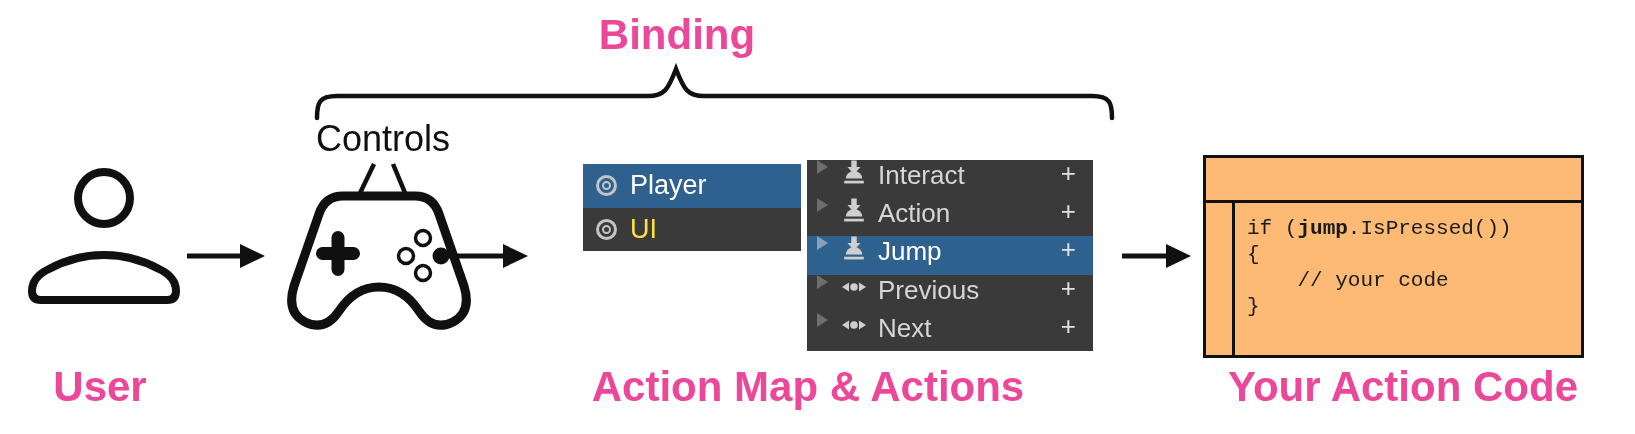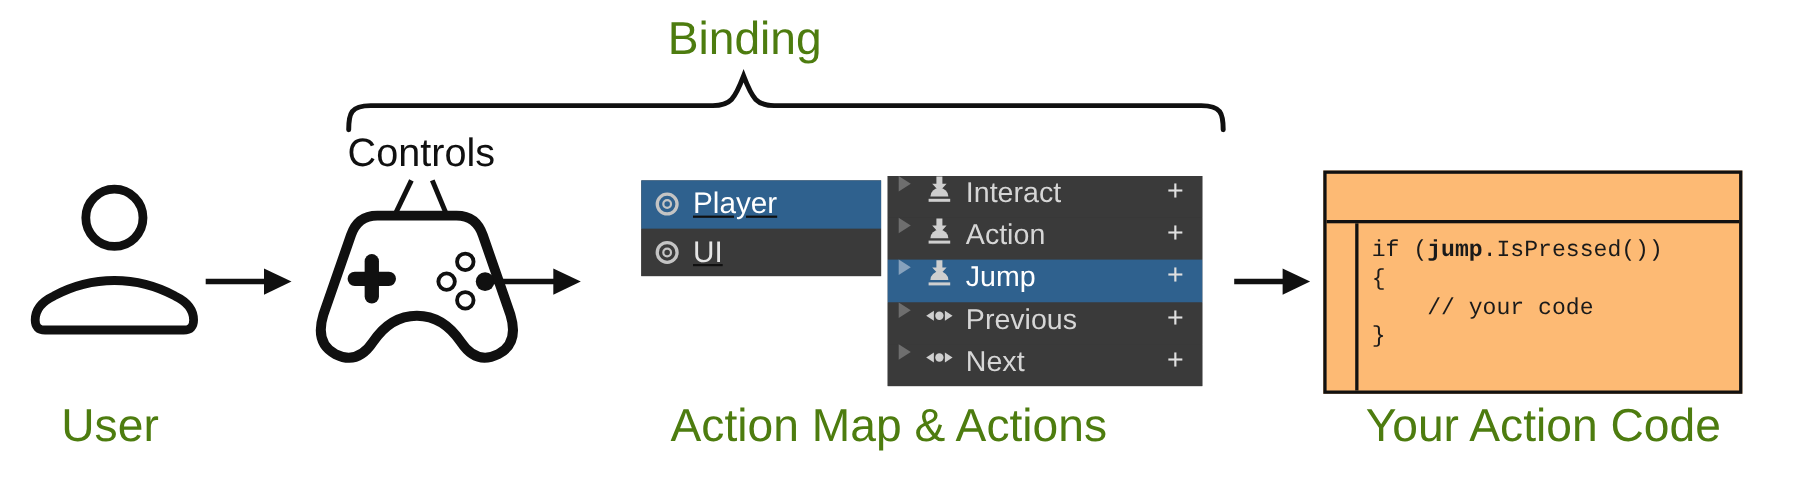--- a/index.html
+++ b/index.html
@@ -1,31 +1,31 @@
 <!DOCTYPE html>
 <html><head>
 <meta charset="utf-8">
 <style>
   html,body{margin:0;padding:0;background:#ffffff;}
   .canvas{
     position:relative;width:1635px;height:434px;background:#ffffff;overflow:hidden;
     font-family:"Liberation Sans",sans-serif;color:#101010;
   }
   .lineart{position:absolute;left:0;top:0;width:1635px;height:434px;}
-  .big-label{position:absolute;font-size:42px;line-height:1;white-space:nowrap;transform:translateX(-50%);color:#4d7c0f;}
+  .big-label{position:absolute;font-size:42px;line-height:1;white-space:nowrap;transform:translateX(-50%);color:#ec4899;font-weight:bold;}
   .mid-label{position:absolute;font-size:36px;line-height:1;white-space:nowrap;transform:translateX(-50%);color:#101010;}
 
   
   .actionmap-panel{
     position:absolute;left:583px;top:164px;width:218px;height:87px;
     display:flex;flex-direction:column;background:#3a3a3a;
   }
-  .am-row{flex:1;display:flex;align-items:center;padding-left:13px;gap:13px;background:#3a3a3a;text-decoration:underline;}
+  .am-row{flex:1;display:flex;align-items:center;padding-left:13px;gap:13px;background:#3a3a3a;}
   .am-row.selected{background:#2f618e;}
-  .am-row .row-label{font-size:27px;color:#e5e5e5;}
+  .am-row .row-label{font-size:27px;color:#fde047;}
   .am-row.selected .row-label{color:#ffffff;}
   .target-icon{width:21px;height:21px;border-radius:50%;border:3px solid #c4c4c4;
     display:flex;align-items:center;justify-content:center;box-sizing:border-box;flex:0 0 auto;}
   .target-icon .inner{width:9px;height:9px;border-radius:50%;border:2.5px solid #c4c4c4;box-sizing:border-box;}
 
   
   .actions-panel{
     position:absolute;left:807px;top:160px;width:286px;height:191px;
     display:flex;flex-direction:column;background:#3a3a3a;
   }

